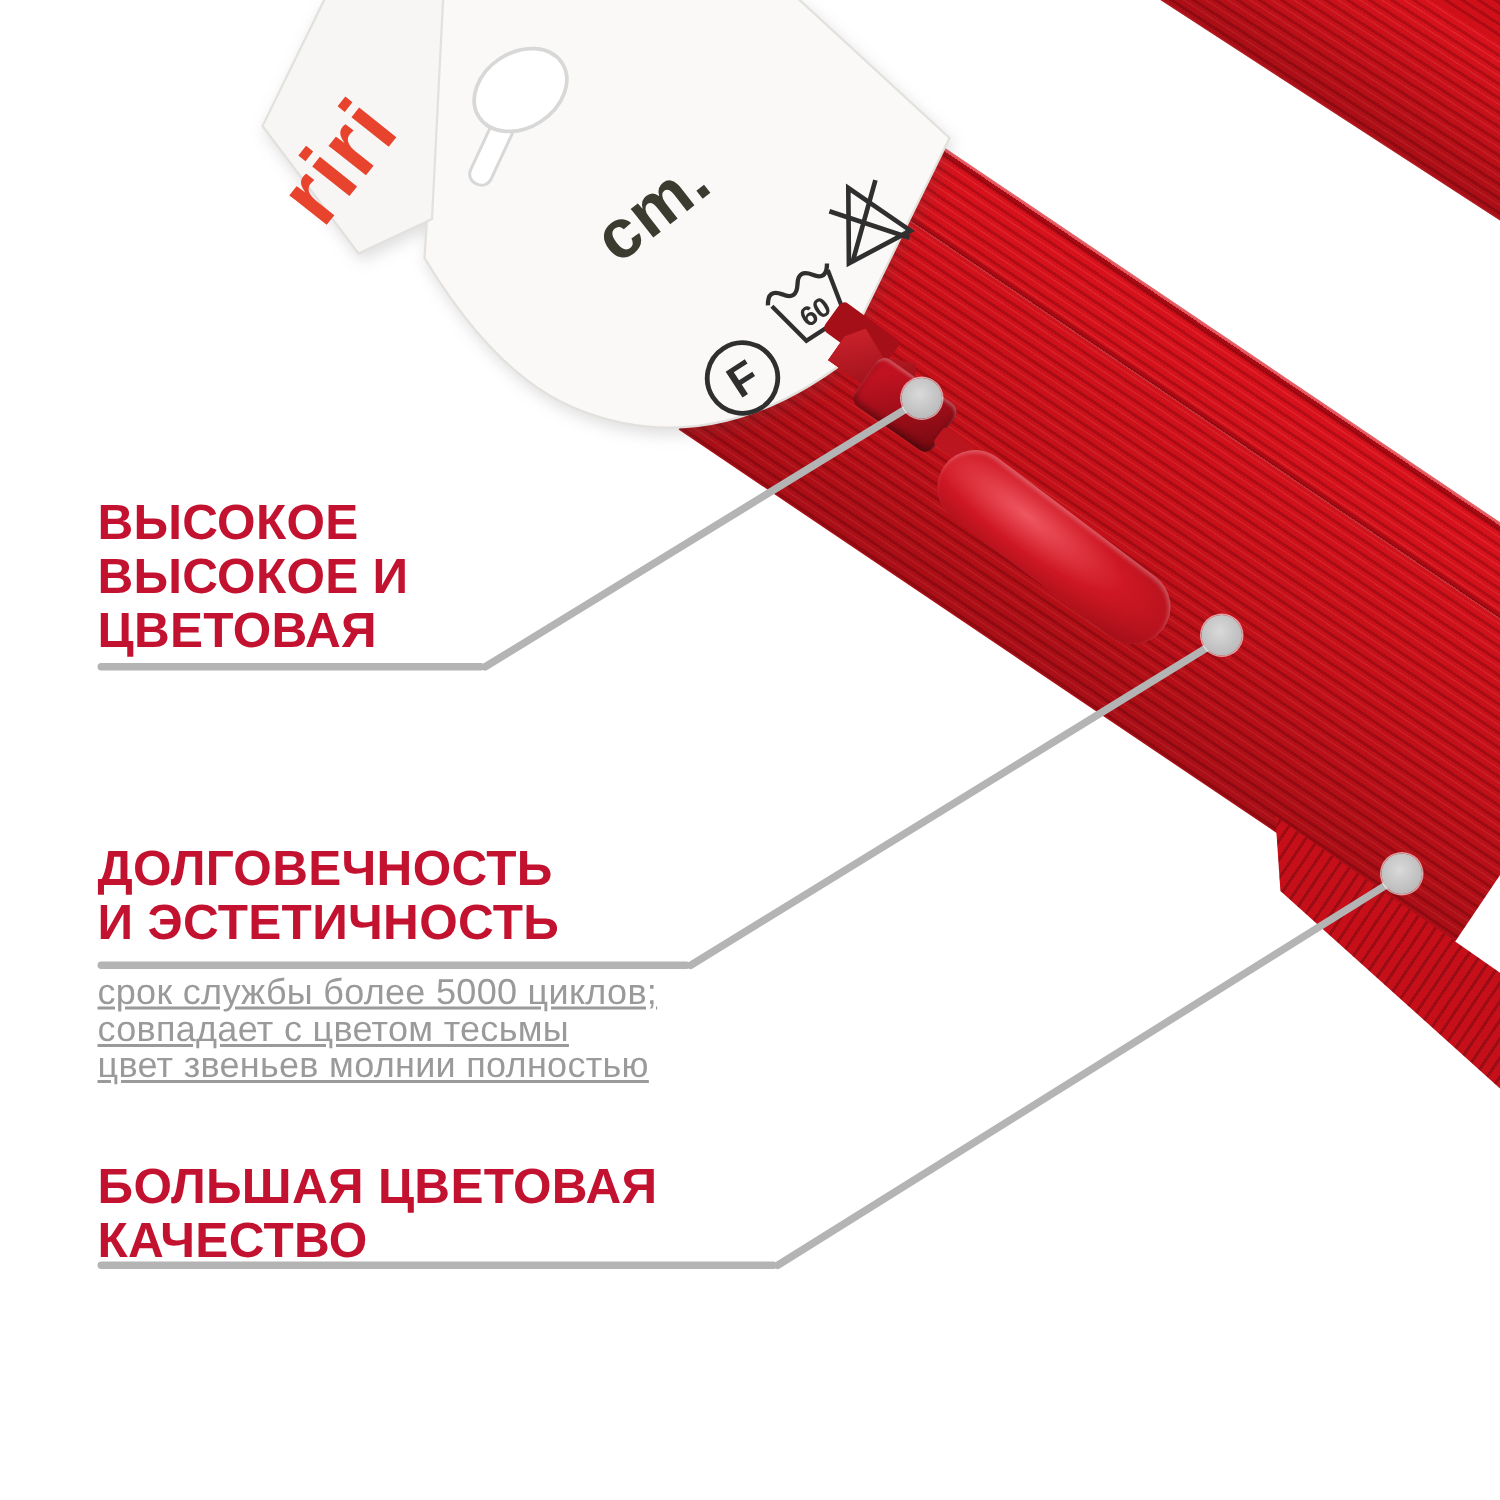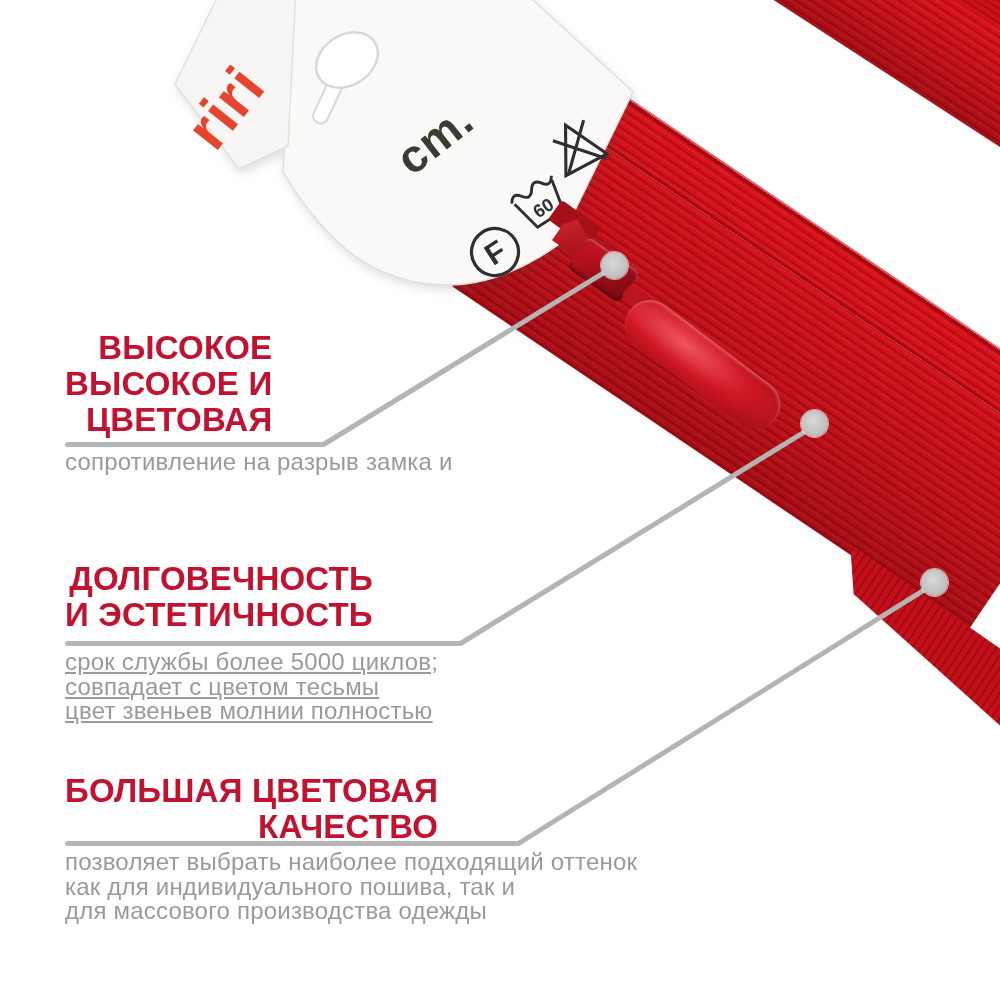--- a/index.html
+++ b/index.html
@@ -66,21 +66,21 @@
   .d3{left:516px;top:841px;width:492px;transform:rotate(-32deg);}
   .dot{position:absolute;width:27px;height:27px;border-radius:50%;
     background:radial-gradient(circle at 45% 40%, #d9d9d9, #bcbcbc 70%, #aeaeae);
     box-shadow:0 0 0 1px rgba(255,255,255,.6);}
   .dot1{left:601px;top:252px;}
   .dot2{left:801px;top:410px;}
   .dot3{left:921px;top:569px;}
 
   
   .section{position:absolute;left:65px;}
-  .sec-title{margin:0;color:#c31230;font-weight:bold;font-size:33px;line-height:36px;letter-spacing:.2px;text-align:right;}
+  .sec-title{margin:0;color:#c31230;font-weight:bold;font-size:33px;line-height:36px;letter-spacing:.2px;}
   .sec-title span{display:block;}
   .sec-body{margin:0;color:#9a9a9a;font-size:24px;line-height:24.5px;letter-spacing:.2px;}
   .sec-body span{display:block;}
   .s1-title{top:330px;}  .s1-body{top:450px;width:500px;}
   .s2-title{top:561px;}  .s2-body{top:650px;width:520px;text-decoration:underline;}
   .s3-title{top:773px;}  .s3-body{top:850px;width:690px;}
 </style>
 </head>
 <body>
 
@@ -137,36 +137,30 @@
   <div class="dot dot1"></div>
   <div class="dot dot2"></div>
   <div class="dot dot3"></div>
 
   <h2 class="section sec-title s1-title">
     <span>ВЫСОКОЕ</span>
     <span>ВЫСОКОЕ И</span>
     <span>ЦВЕТОВАЯ</span>
   </h2>
   <p class="section sec-body s1-body">
-    <span>сопротивление на разрыв замка и</span>
   </p>
 
   <h2 class="section sec-title s2-title">
     <span>ДОЛГОВЕЧНОСТЬ</span>
     <span>И ЭСТЕТИЧНОСТЬ</span>
   </h2>
   <p class="section sec-body s2-body">
     <span>срок службы более 5000 циклов;</span>
     <span>совпадает с цветом тесьмы</span>
     <span>цвет звеньев молнии полностью</span>
   </p>
 
   <h2 class="section sec-title s3-title">
     <span>БОЛЬШАЯ ЦВЕТОВАЯ</span>
     <span>КАЧЕСТВО</span>
   </h2>
-  <p class="section sec-body s3-body">
-    <span>позволяет выбрать наиболее подходящий оттенок</span>
-    <span>как для индивидуального пошива, так и</span>
-    <span>для массового производства одежды</span>
-  </p>
 
 </div>
 
 </body></html>

